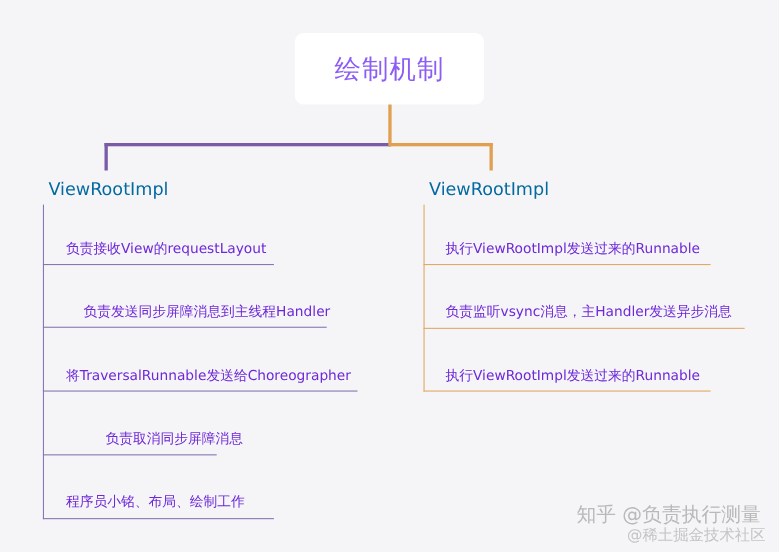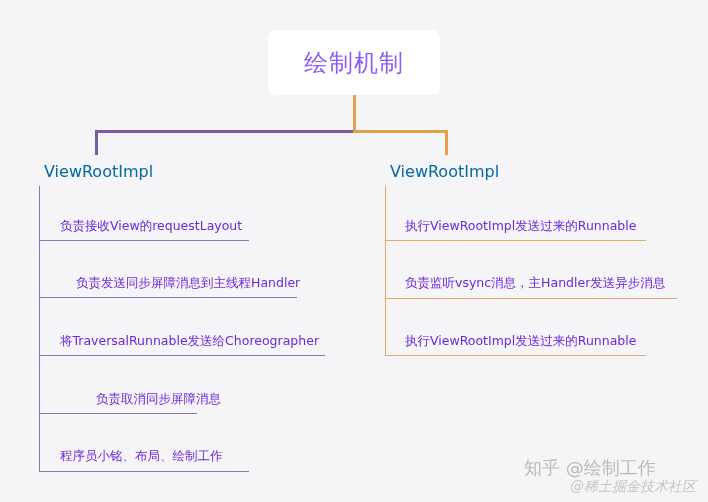--- a/index.html
+++ b/index.html
@@ -66,14 +66,14 @@
 
 <div class="item-text" style="left:405px; top:218px;">执行ViewRootImpl发送过来的Runnable</div>
 <div class="sep o" style="left:385px; top:240px; width:261px;"></div>
 
 <div class="item-text" style="left:405px; top:275px;">负责监听vsync消息，主Handler发送异步消息</div>
 <div class="sep o" style="left:385px; top:298px; width:292px;"></div>
 
 <div class="item-text" style="left:405px; top:333px;">执行ViewRootImpl发送过来的Runnable</div>
 <div class="sep o" style="left:385px; top:355px; width:261px;"></div>
 
-<div class="abs watermark" style="left:524px; top:456px;">知乎 @绘制工作</div>
-<div class="abs watermark2" style="left:570px; top:478px;font-style:italic;">@稀土掘金技术社区</div>
+<div class="abs watermark" style="left:524px; top:456px;">知乎 @负责执行测量</div>
+<div class="abs watermark2" style="left:570px; top:478px;">@稀土掘金技术社区</div>
 
 </body></html>

